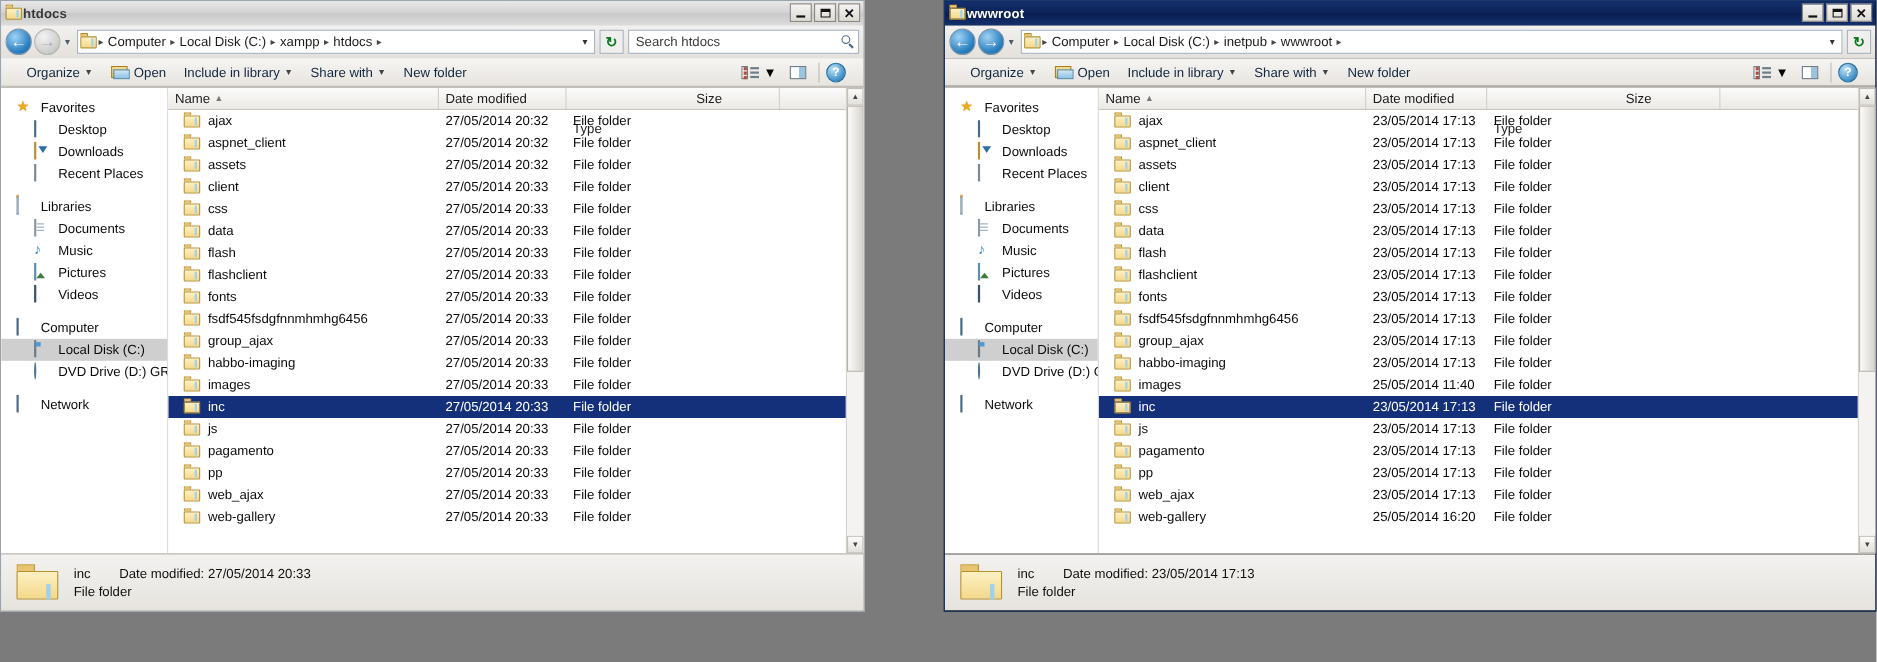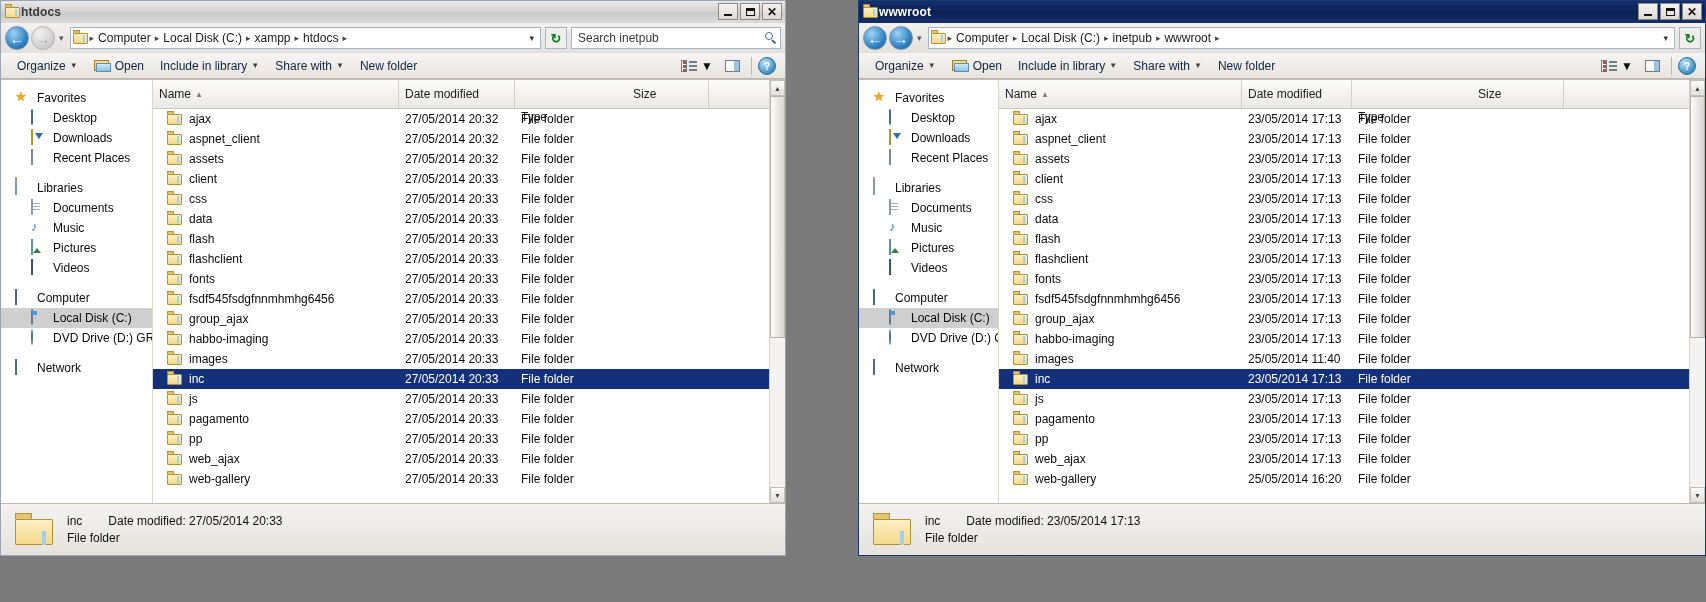--- a/index.html
+++ b/index.html
@@ -87,21 +87,21 @@
     display:flex; align-items:center; padding:0 2px 0 6px; gap:4px;
   }
   .searchbox .ph { flex:1 1 auto; color:#3a3a3a; font-size:12px; }
   .search-icon { width:14px;height:14px;flex:none;position:relative;}
 
   
   .cmdbar {
     height: 26px; flex:none; display:flex; align-items:center;
     background: linear-gradient(to bottom,#f6f5f3,#e7e4df);
     border-bottom: 1px solid #b9b5ae;
-    padding: 0 9px; gap: 2px;
+    padding: 0 16px; gap: 2px;
   }
   .cmd {
     display:flex; align-items:center; gap:4px;
     padding: 2px 7px; font-size:12px; color:#12263f; white-space:nowrap;
   }
   .cmd .dd { font-size:8px; color:#444; }
   .cmd-spacer { flex:1 1 auto; }
   .viewbtn { display:flex; align-items:center; gap:4px; padding:2px 5px; }
   .sep-v { width:1px; height:18px; background:#bdb9b2; margin:0 4px; }
   .helpbtn { width:18px;height:18px;border-radius:50%;
@@ -120,21 +120,21 @@
   .nav-item.child { padding-left: 30px; }
   .nav-item.sel { background:#cfcfcf; }
   .nav-gap { height:10px; }
   .ico { width:16px; height:16px; flex:none; position:relative; display:inline-block; }
 
   .listarea { flex:1 1 auto; display:flex; flex-direction:column; min-width:0; background:#fff; }
   .listwrap { flex:1 1 auto; display:flex; min-height:0; }
   .listcol { flex:1 1 auto; min-width:0; display:flex; flex-direction:column; }
 
   .colhead {
-    height: 29px; flex:none; display:flex;
+    height: 20px; flex:none; display:flex;
     background: linear-gradient(to bottom,#fbfbfa,#ebe9e5);
     border-bottom:1px solid #c9c5be;
   }
   .ch {
     display:flex; align-items:center; padding:0 6px; font-size:12px; color:#1b1b1b;
     border-right:1px solid #d3cfc8; white-space:nowrap; gap:4px;
   }
   .ch .sortarrow { font-size:8px; color:#777; }
   .ch-name { width: 246px; }
   .ch-date { width: 116px; }
@@ -292,21 +292,21 @@
           </span>
           <span class="bc-seg">
             <span class="txt">htdocs</span>
             <span class="bc-sep">▸</span>
           </span>
           <span class="bc-spacer"></span>
           <span class="bc-caret">▾</span>
         </span>
         <span class="refresh">↻</span>
         <span class="searchbox">
-          <span class="ph">Search inetpub</span>
+          <span class="ph">Search htdocs</span>
           <span class="search-icon magnifier">
             <span class="lens"></span>
             <span class="hnd"></span>
           </span>
         </span>
       </div>
       <div class="cmdbar">
         <span class="cmd">
           <span>Organize</span>
           <span class="dd">▼</span>

